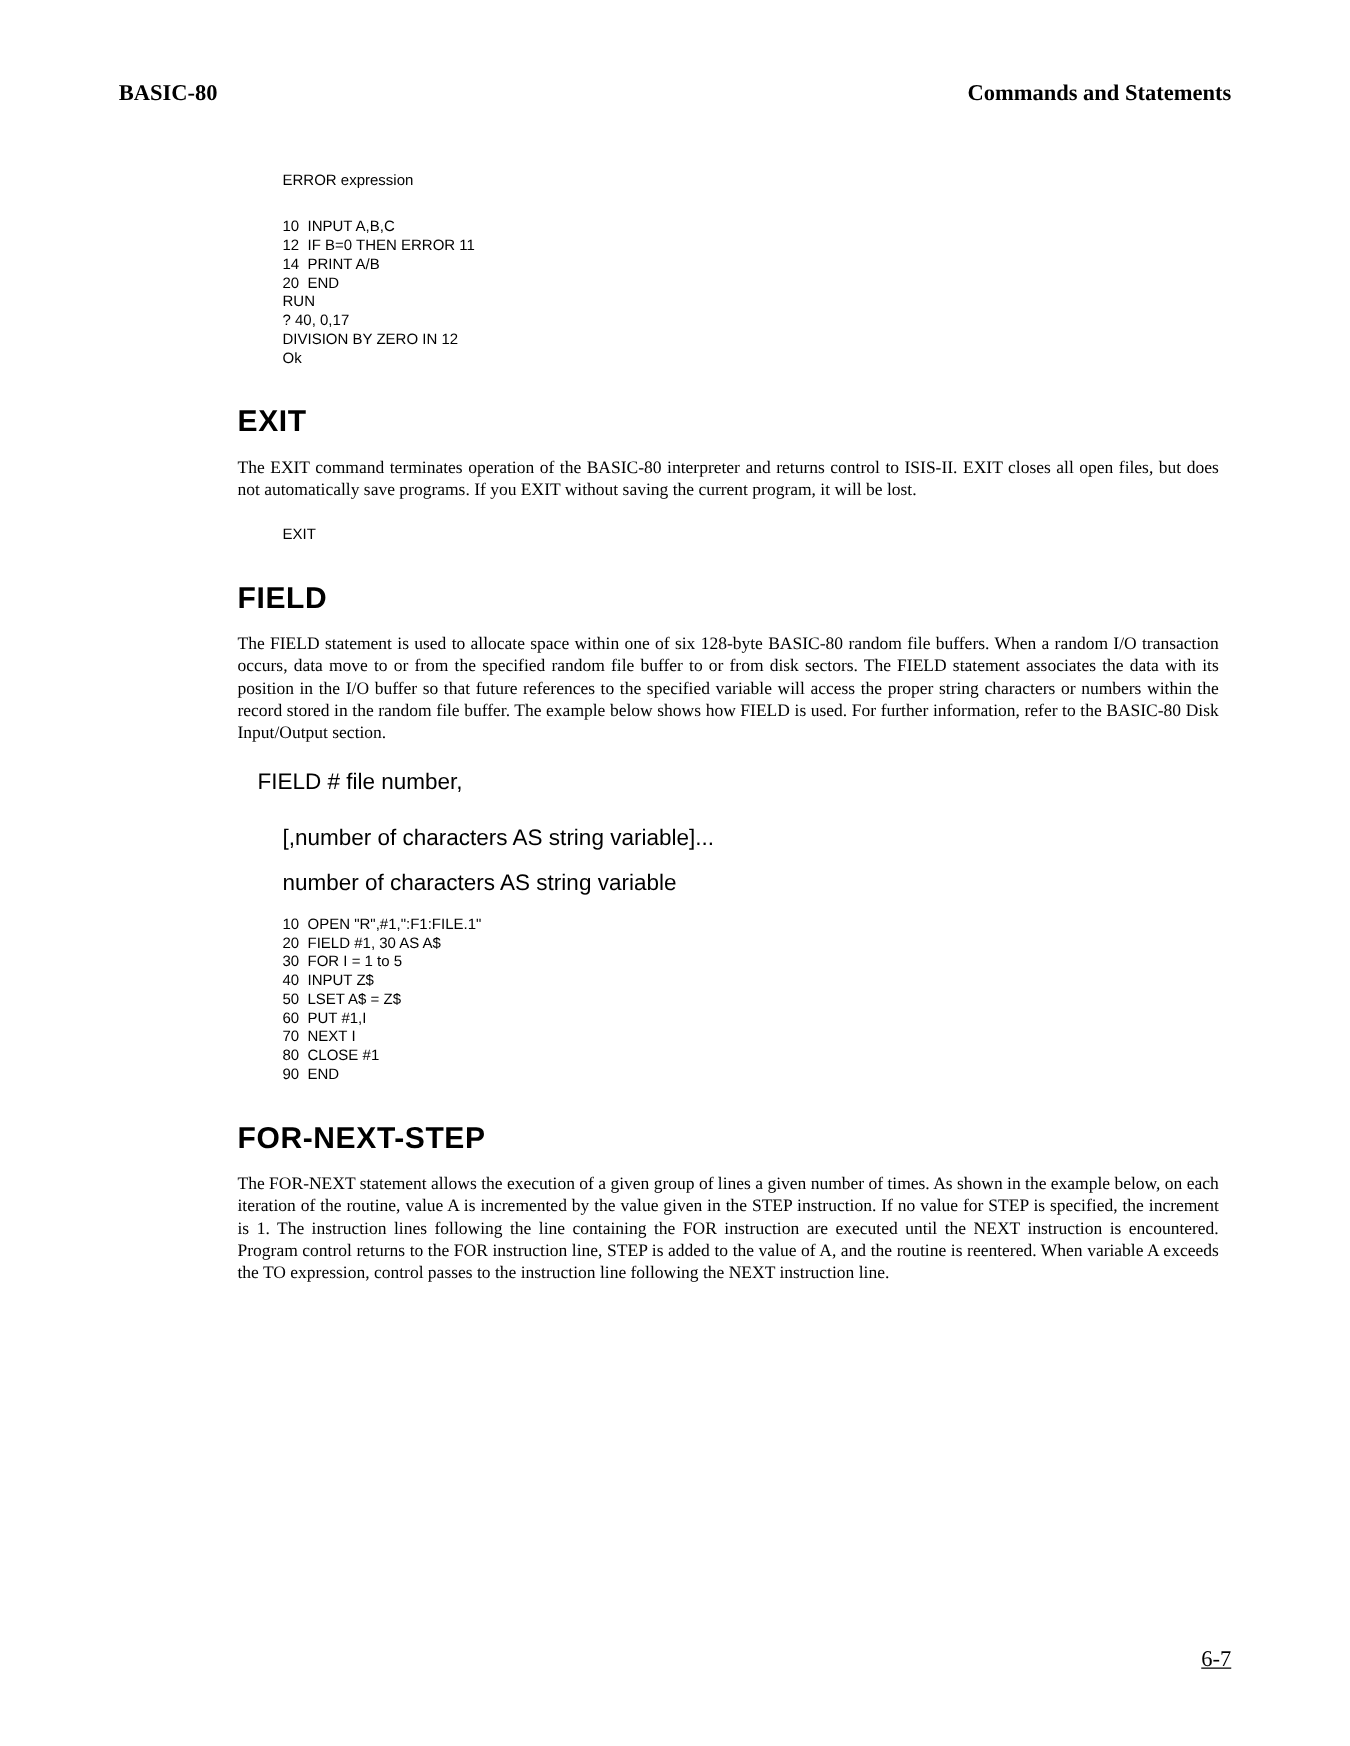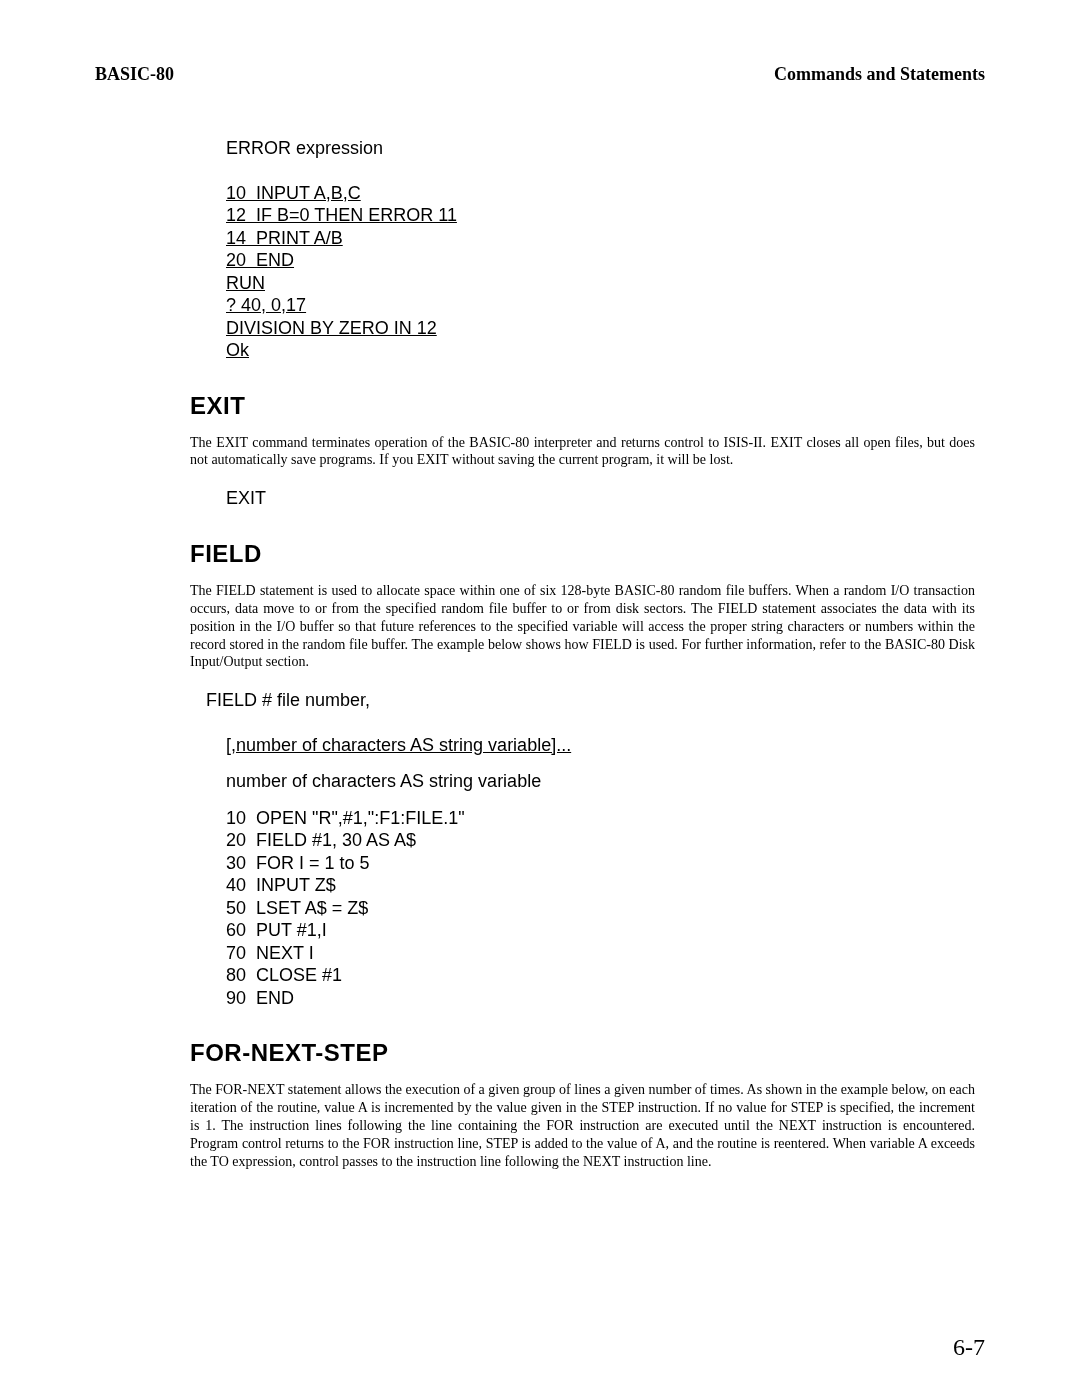--- a/index.html
+++ b/index.html
@@ -22,21 +22,21 @@
     font-size: 18px;
     font-weight: bold;
     margin-bottom: 52px;
   }
   .content {
     margin-left: 95px;
     margin-right: 10px;
   }
   .mono {
     font-family: "Helvetica", Arial, sans-serif;
-    font-size: 18px;
+    font-size: 12px;
     line-height: 1.25;
     white-space: pre;
     margin: 0;
   }
   .syntax-line {
     font-family: "Helvetica", Arial, sans-serif;
     font-size: 18px;
     line-height: 1.25;
     margin: 0 0 14px 16px;
   }
@@ -53,25 +53,26 @@
     font-size: 14px;
     line-height: 1.28;
     margin: 0 0 18px 0;
     text-align: justify;
   }
   .code-block {
     margin: 0 0 10px 36px;
   }
   .page-num {
     position: absolute;
-    bottom: 36px;
+    bottom: 59px;
     right: 95px;
-    font-size: 24px;
+    font-size: 18px;
+    text-decoration: underline;
   }
-  .sp-above { margin-top: 22px; text-decoration: underline; }
+  .sp-above { margin-top: 22px; }
 </style>
 </head>
 <body>
 
 <div class="page">
 
   <div class="header">
     <span>BASIC-80</span>
     <span>Commands and Statements</span>
   </div>

